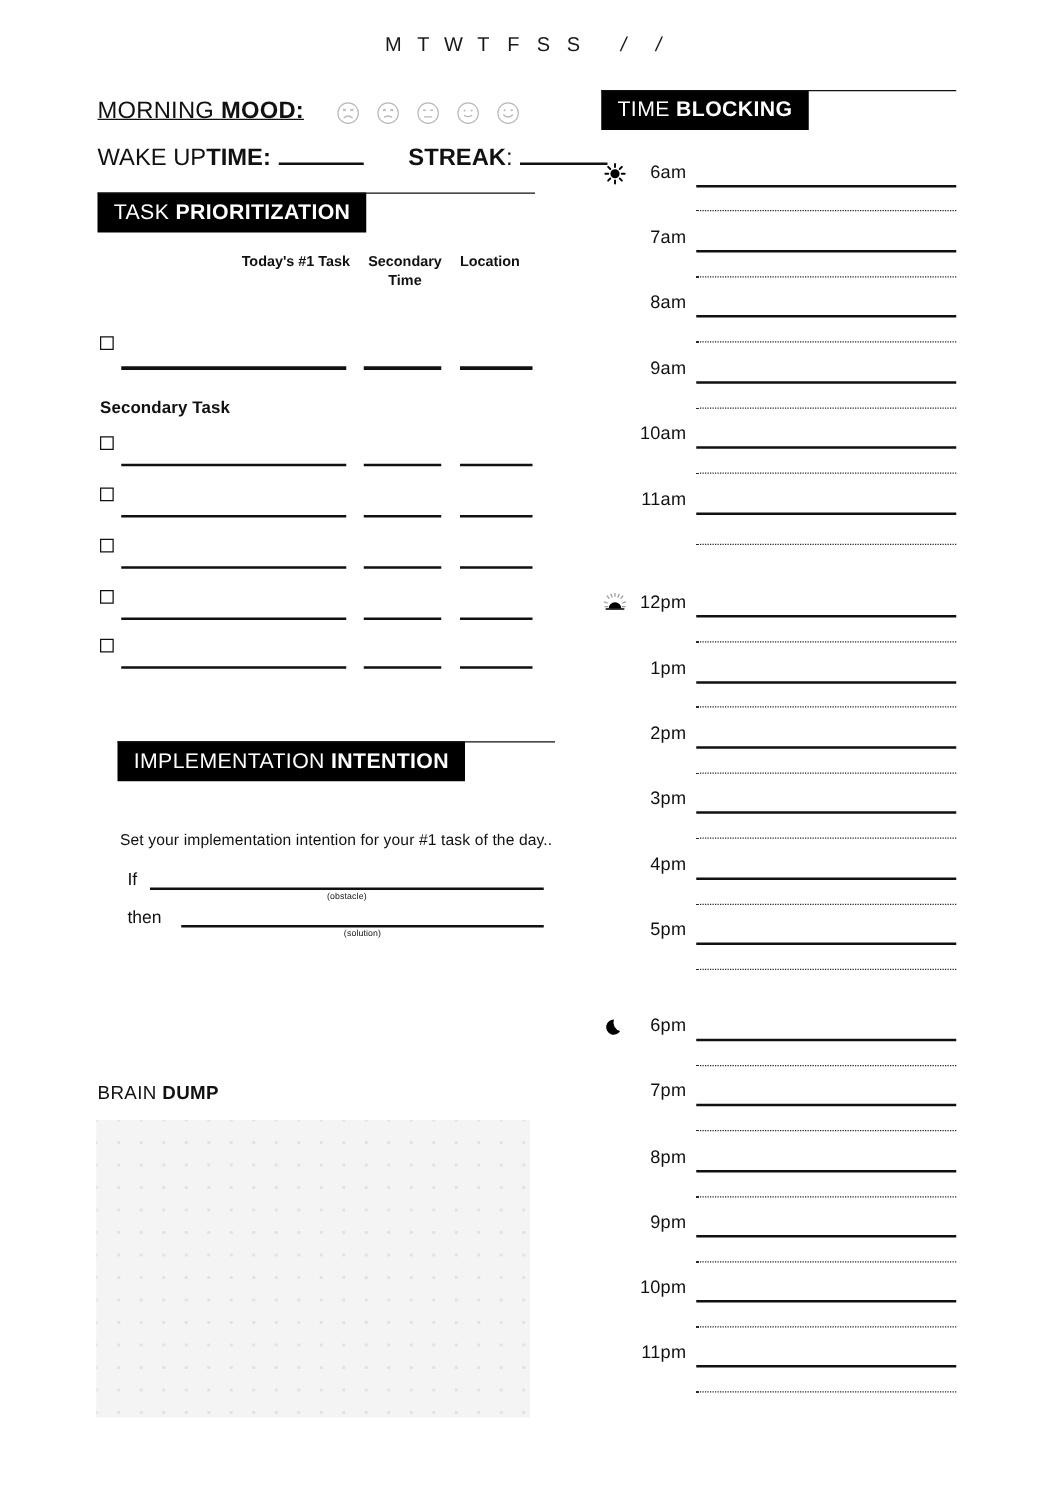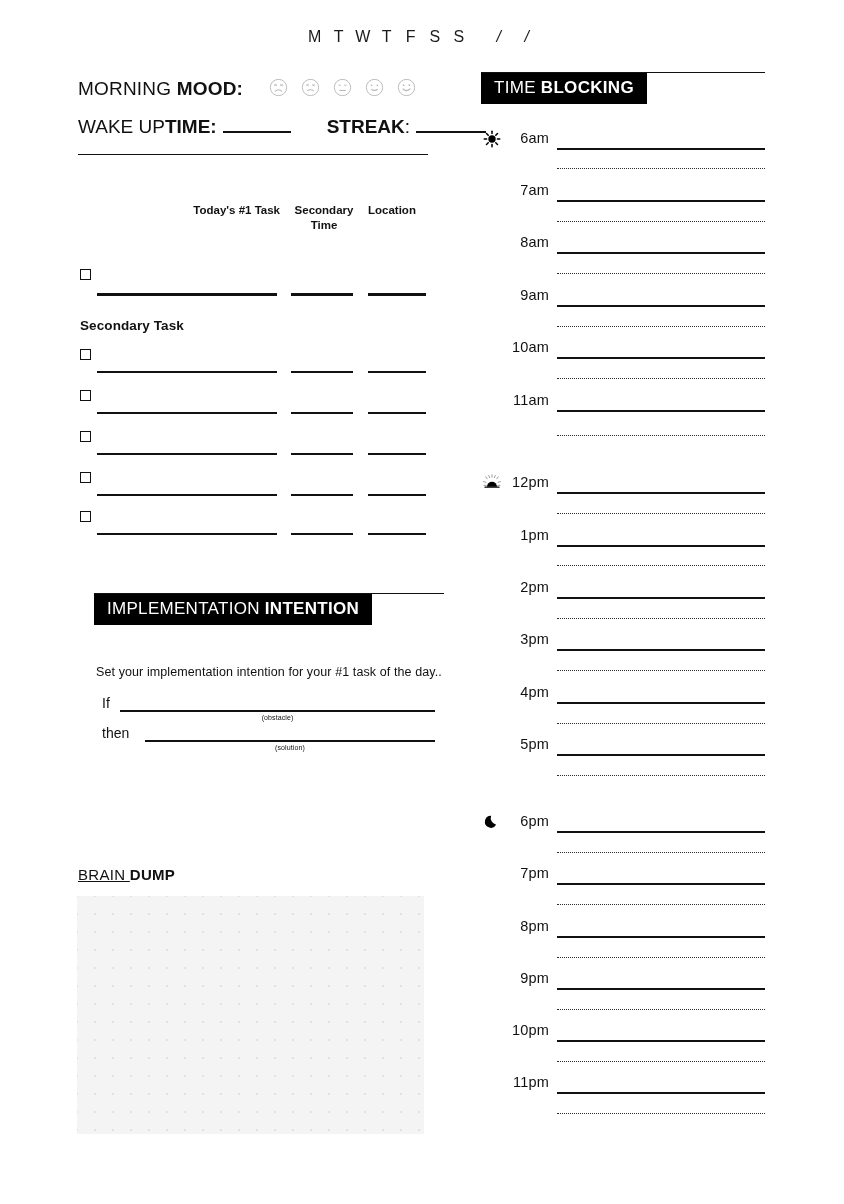--- a/index.html
+++ b/index.html
@@ -64,22 +64,23 @@
   .banner .lite { font-weight: 400; }
   .banner .bold { font-weight: 700; }
 
   
   .left { position: absolute; left: 78px; top: 0; width: 350px; }
 
   .mood-row {
     position: absolute;
     top: 78px; left: 0;
     display: flex;
-    align-items: flex-start;
+    align-items: flex-end;
     white-space: nowrap;
+    text-decoration: underline;
   }
   .mood-label { font-size: 19px; letter-spacing: 0.2px; }
   .mood-label .lite { font-weight: 400; }
   .mood-label .bold { font-weight: 700; }
   .faces { display: flex; margin-left: 26px; gap: 13px; }
   .face { width: 19px; height: 19px; display: block; }
 
   .wake-row {
     position: absolute;
     top: 116px; left: 0;
@@ -188,21 +189,21 @@
     letter-spacing: 0.1px;
   }
 
   
   .bd-title {
     position: absolute;
     top: 866px; left: 0;
     font-size: 15px;
     letter-spacing: 0.3px;
   }
-  .bd-title .lite { font-weight: 400; text-decoration: underline; }
+  .bd-title .lite { font-weight: 400; }
   .bd-title .bold { font-weight: 700; }
   .bd-box {
     position: absolute;
     top: 896px; left: -1px;
     width: 347px;
     height: 238px;
     background: #f4f4f4;
     background-image: radial-gradient(#e2e2e2 1.3px, transparent 1.4px);
     background-size: 18px 18px;
     background-position: 9px 9px;
@@ -307,20 +308,23 @@
         <span class="bold">TIME:</span>
       <span class="blankline wake-line"></span>
       <span class="streak-gap"></span>
       <span class="bold">STREAK</span>
         <span class="lite">:</span>
       <span class="blankline streak-line"></span>
     </div>
 
     <div class="tp-wrap banner-wrap">
       <div class="banner-rule tp-rule"></div>
+      <div class="banner">
+        <span class="lite">TASK </span><span class="bold">PRIORITIZATION</span>
+      </div>
     </div>
 
     <div class="cols">
       <div class="col-head main">Today's #1 Task</div>
       <div class="col-head est">Secondary Time</div>
       <div class="col-head loc">Location</div>
     </div>
 
     <div class="task-row" style="top:269px">
       <div class="cbox"></div>

